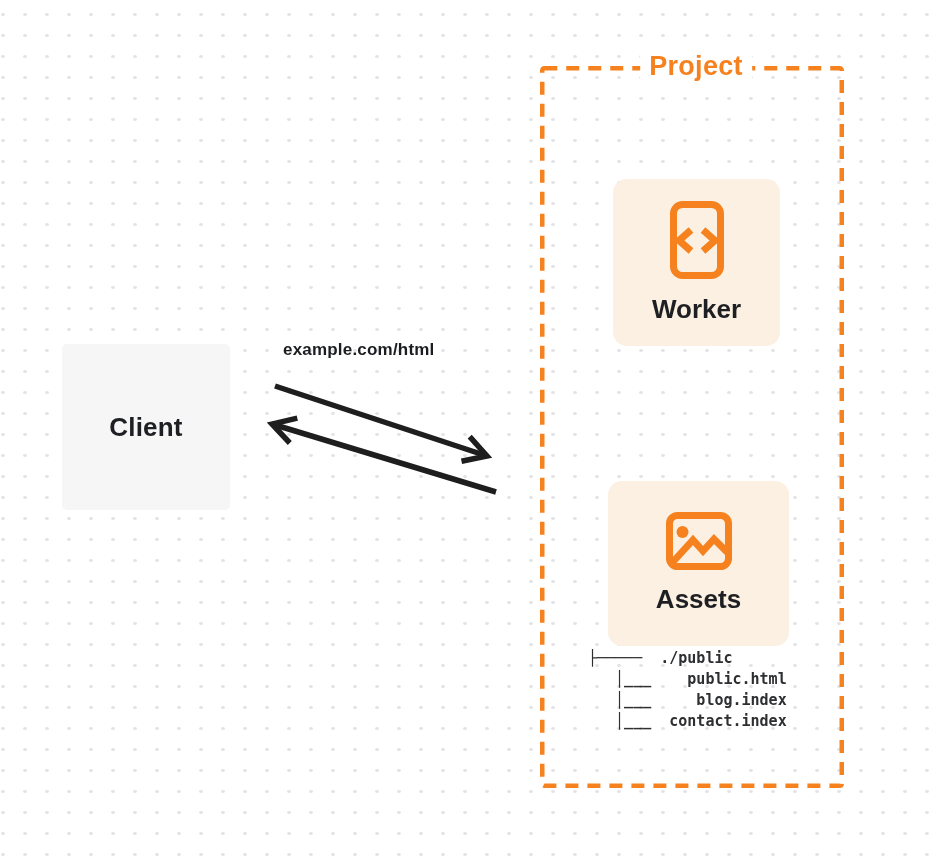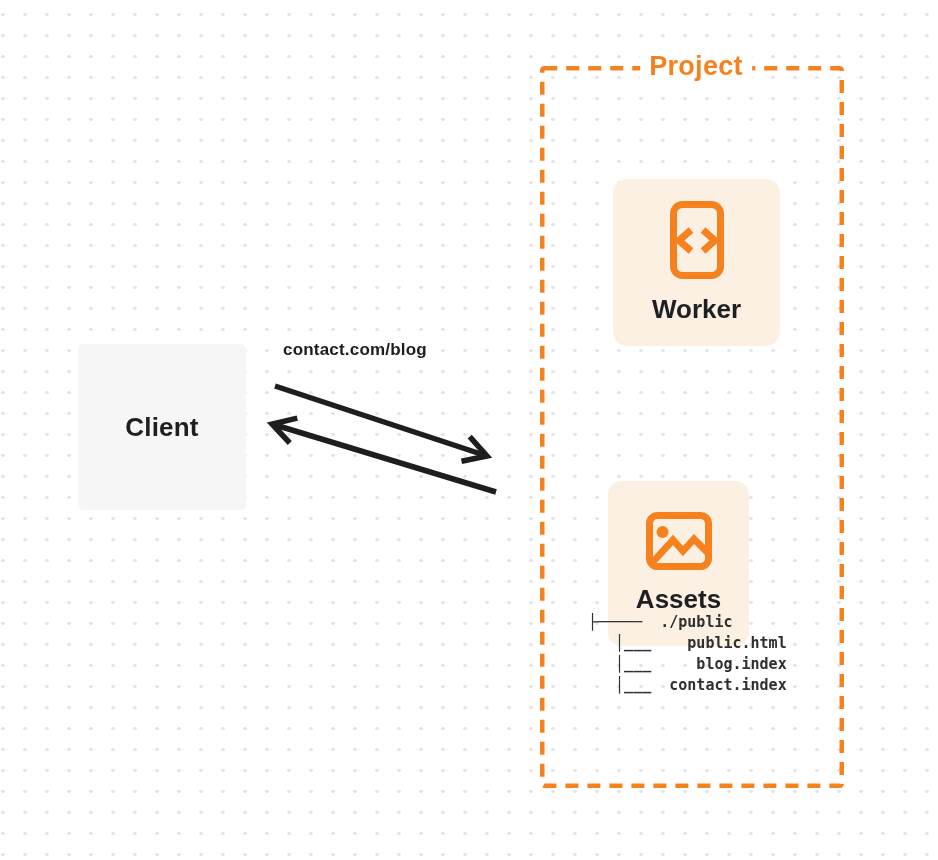--- a/index.html
+++ b/index.html
@@ -8,21 +8,21 @@
     width:938px;height:860px;
     overflow:hidden;
     background-color:#ffffff;
     background-image:radial-gradient(circle, #e4e4e8 1.6px, transparent 1.9px);
     background-size:22px 21px;
     background-position:14px 4px;
     font-family:"Liberation Sans", sans-serif;
     color:#1e1f22;
   }
   .client-box{
-    position:absolute;left:78px;top:344px;width:168px;height:166px;
+    position:absolute;left:62px;top:344px;width:168px;height:166px;
     background:#f6f6f7;border-radius:5px;
     display:flex;align-items:center;justify-content:center;
   }
   .client-box span{font-size:26px;font-weight:700;letter-spacing:.2px;}
   .request-label{
     position:absolute;left:283px;top:340px;
     font-size:17px;font-weight:700;letter-spacing:.2px;color:#1c1d20;
     white-space:nowrap;
   }
   .arrows{position:absolute;left:250px;top:370px;}
@@ -31,39 +31,39 @@
     position:absolute;left:696px;top:66px;transform:translate(-50%,-50%);
     background:#ffffff;padding:2px 9px;
     font-size:27px;font-weight:700;color:#f6821f;letter-spacing:.3px;
     white-space:nowrap;
   }
   .card{
     position:absolute;background:#fbf0e2;border-radius:14px;
     display:flex;flex-direction:column;align-items:center;justify-content:center;
   }
   .card.worker{left:613px;top:131px;width:167px;height:167px;gap:15px;margin-top:48px;}
-  .card.assets{left:608px;top:481px;width:141px;height:165px;gap:14px;}
+  .card.assets{left:608px;top:481px;width:181px;height:165px;gap:14px;}
   .card-label{font-size:26px;font-weight:700;color:#1e1f22;}
   .tree{
-    position:absolute;left:588px;top:612px;
+    position:absolute;left:588px;top:648px;
     font-family:"DejaVu Sans Mono", monospace;
     font-size:15px;line-height:21px;color:#2e2f31;font-weight:700;
   }
   .tree div{white-space:pre;}
 </style>
 </head>
 <body>
 
 <div class="canvas">
 
   <div class="client-box">
     <span>Client</span>
   </div>
 
-  <div class="request-label">contact.com/blog</div>
+  <div class="request-label">example.com/html</div>
 
   <svg class="arrows" width="270" height="140" viewBox="0 0 270 140">
     <g stroke="#1e1e1e" stroke-width="5.5" fill="none">
       <line x1="25" y1="16" x2="237" y2="86"></line>
       <polyline points="211.5,91.3 237,86 219.7,66.6" stroke-linejoin="miter"></polyline>
     </g>
     <g stroke="#1e1e1e" stroke-width="5.5" fill="none">
       <line x1="246" y1="122" x2="22" y2="54"></line>
       <polyline points="47.3,48.1 22,54 39.8,73" stroke-linejoin="miter"></polyline>
     </g>

